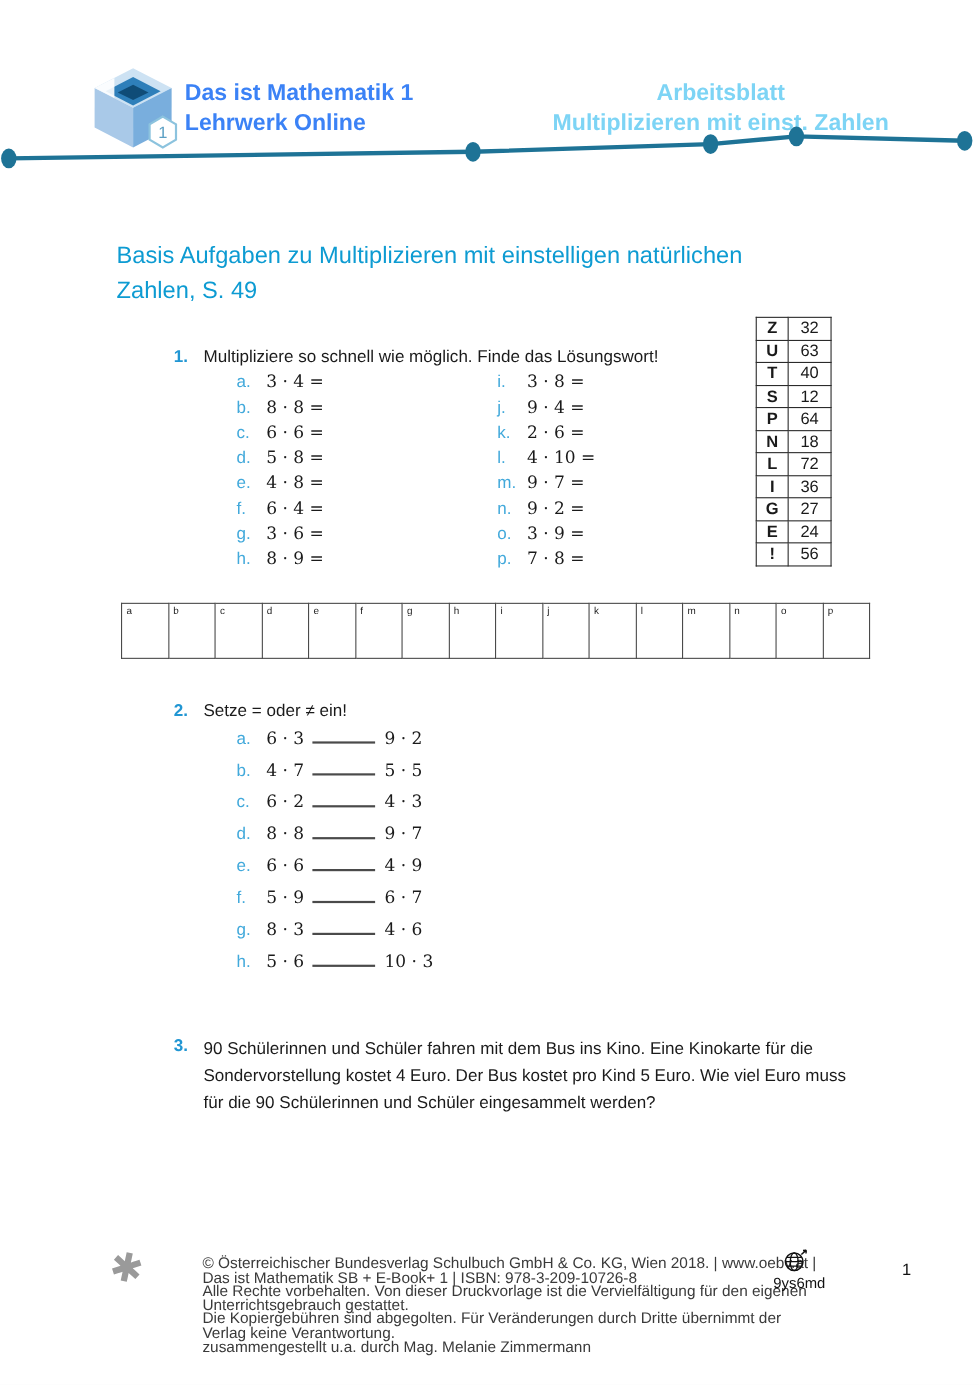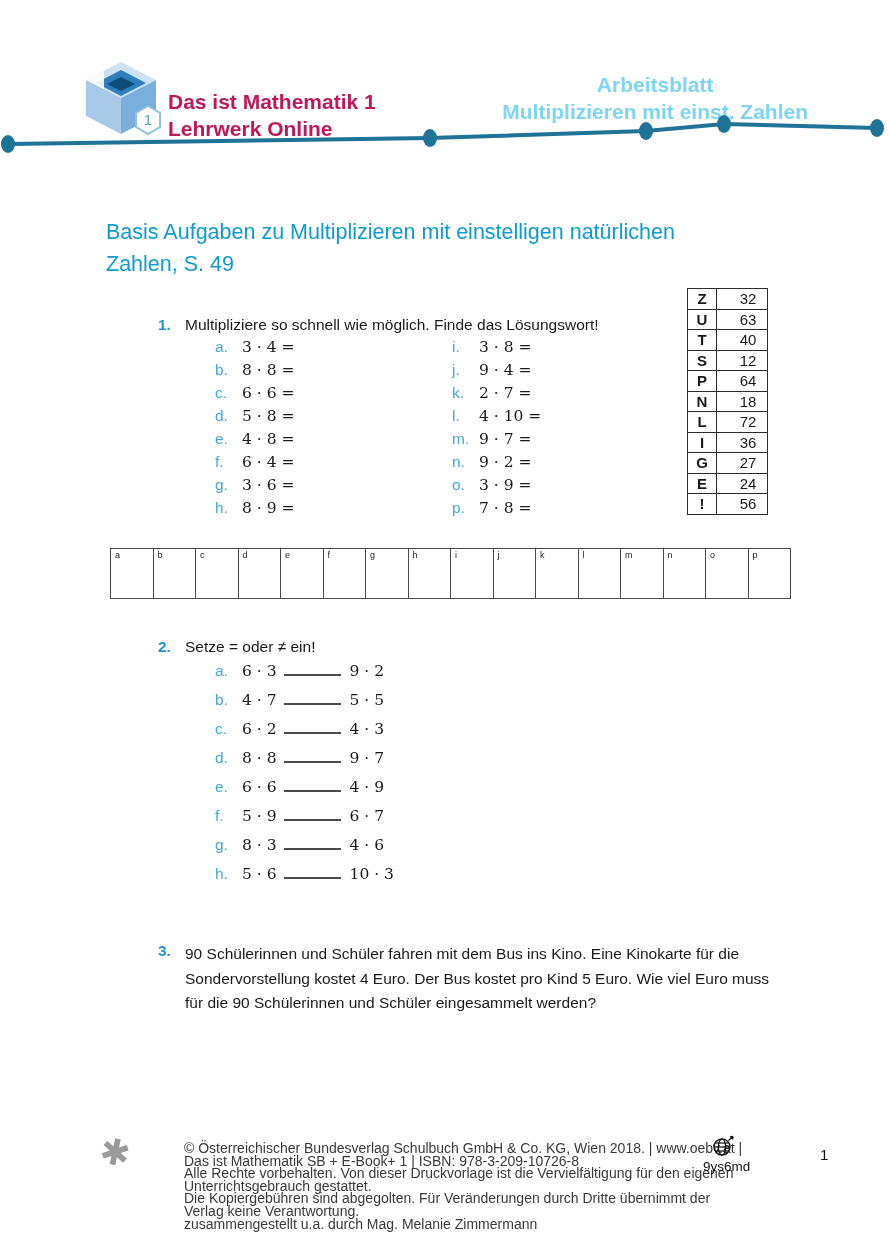--- a/index.html
+++ b/index.html
@@ -1,32 +1,32 @@
 <!DOCTYPE html>
 <html><head>
 <meta charset="utf-8">
 <style>
   html,body{margin:0;padding:0;background:#e9e9e9;}
   .page{position:relative;width:890px;height:1259px;background:#ffffff;overflow:hidden;
         font-family:"Liberation Sans",sans-serif;color:#1a1a1a;}
   .abs{position:absolute;}
 
   
-  .hdr-left{left:168px;top:71px;font-weight:bold;font-size:21px;line-height:27px;color:#be185d;margin-top:17px;}
+  .hdr-left{left:168px;top:71px;font-weight:bold;font-size:21px;line-height:27px;color:#3b82f6;}
   .hdr-right{right:82px;top:71px;font-weight:bold;font-size:21px;line-height:27px;color:#7dd4f5;text-align:center;}
   .topline{left:0;top:110px;}
 
   
   .page-title{left:106px;top:216px;width:700px;font-weight:normal;font-size:21.5px;line-height:32px;color:#0d9bd2;}
 
   
   .letter-table{left:687px;top:288px;border-collapse:collapse;}
   .letter-table td{border:1.6px solid #2b2b2b;height:19.5px;font-size:15px;text-align:center;padding:0;}
   .letter-table td.lt{width:28px;font-weight:bold;}
-  .letter-table td.vl{width:38px;padding-left:12px;}
+  .letter-table td.vl{width:38px;}
 
   
   .task-num{font-weight:bold;font-size:15.5px;color:#2196d3;}
   .task-text{font-size:15.5px;color:#1a1a1a;}
   .item-label{display:inline-block;width:27px;font-size:15.5px;color:#42a9db;}
   .math{font-family:"DejaVu Serif",serif;font-size:15.5px;color:#1a1a1a;}
   .t1col .row{height:23px;}
   .t2rows .row{height:29px;}
   .blank{display:inline-block;width:57px;height:13px;border-bottom:2px solid #4a4a4a;margin:0 9px 0 7px;}
 
@@ -144,21 +144,21 @@
     <div class="row"><span class="item-label">d.</span><span class="math">5 · 8 =</span></div>
     <div class="row"><span class="item-label">e.</span><span class="math">4 · 8 =</span></div>
     <div class="row"><span class="item-label">f.</span><span class="math">6 · 4 =</span></div>
     <div class="row"><span class="item-label">g.</span><span class="math">3 · 6 =</span></div>
     <div class="row"><span class="item-label">h.</span><span class="math">8 · 9 =</span></div>
   </div>
 
   <div class="abs t1col" style="left:452px;top:338px;">
     <div class="row"><span class="item-label">i.</span><span class="math">3 · 8 =</span></div>
     <div class="row"><span class="item-label">j.</span><span class="math">9 · 4 =</span></div>
-    <div class="row"><span class="item-label">k.</span><span class="math">2 · 7 =</span></div>
+    <div class="row"><span class="item-label">k.</span><span class="math">2 · 6 =</span></div>
     <div class="row"><span class="item-label">l.</span><span class="math">4 · 10 =</span></div>
     <div class="row"><span class="item-label">m.</span><span class="math">9 · 7 =</span></div>
     <div class="row"><span class="item-label">n.</span><span class="math">9 · 2 =</span></div>
     <div class="row"><span class="item-label">o.</span><span class="math">3 · 9 =</span></div>
     <div class="row"><span class="item-label">p.</span><span class="math">7 · 8 =</span></div>
   </div>
 
   <table class="abs answer-table">
     <tbody>
       <tr>

